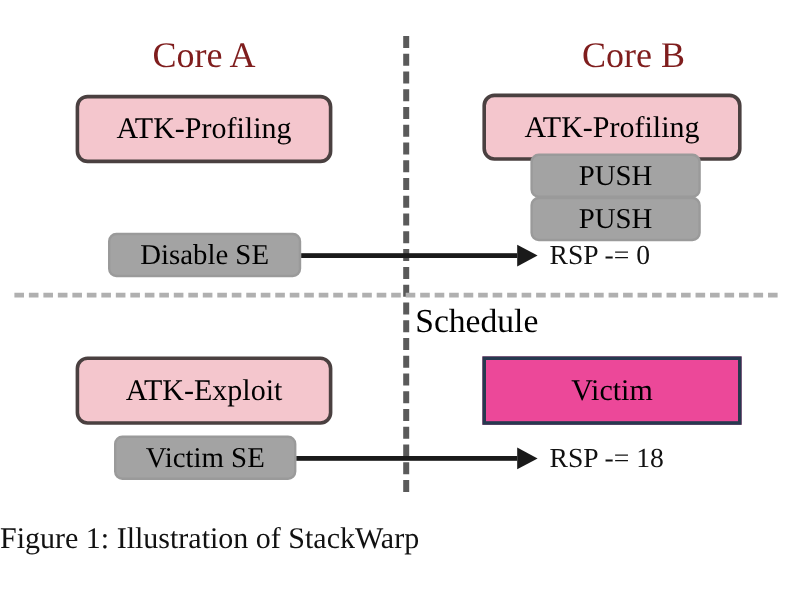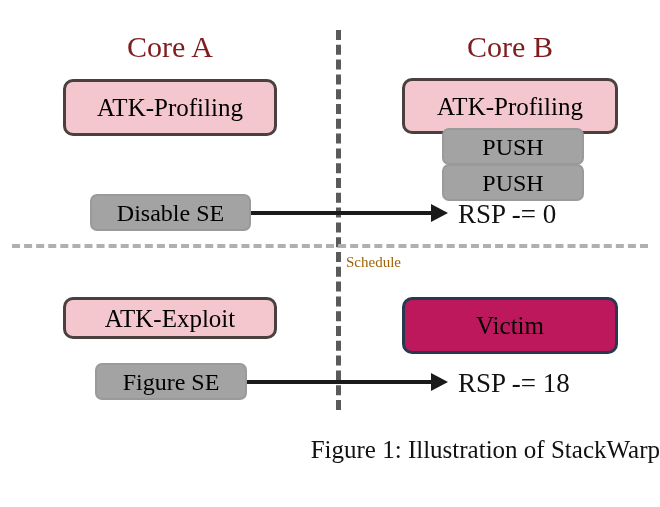--- a/index.html
+++ b/index.html
@@ -26,21 +26,21 @@
   
   .col-header {
     position: absolute;
     font-size: 30px;
     line-height: 1;
     text-align: center;
     white-space: nowrap;
     color: #7f1d1d;
   }
   #core-a-header { left: 63px;  top: 32px; width: 214px; }
-  #core-b-header { left: 402px; top: 32px; width: 216px; text-align: center; }
+  #core-b-header { left: 420px; top: 32px; width: 216px; text-align: center; }
 
   
   #vertical-divider {
     position: absolute;
     left: 336px;
     top: 30px;
     width: 0;
     height: 380px;
     border-left: 5px dashed #5a5a5a;
   }
@@ -50,66 +50,66 @@
     top: 244px;
     width: 636px;
     height: 0;
     border-top: 4px dashed #b0b0b0;
   }
 
   #schedule-label {
     position: absolute;
     left: 346px;
     top: 255px;
-    font-size: 15px;
-    line-height: 1;
-    white-space: nowrap;
-    color: #a16207;
+    font-size: 28px;
+    line-height: 1;
+    white-space: nowrap;
+    color: #000000;
   }
 
   
   .box {
     position: absolute;
     box-sizing: border-box;
     display: flex;
     align-items: center;
     justify-content: center;
     text-align: center;
     white-space: nowrap;
     line-height: 1;
   }
   .box-pink {
     background: #f4c6cd;
     border: 3px solid #4a4040;
     border-radius: 10px;
     font-size: 25px;
   }
   .box-blue {
-    background: #be185d;
+    background: #ec4899;
     border: 3px solid #26394f;
-    border-radius: 10px;
+    border-radius: 0;
     font-size: 25px;
   }
   .box-gray {
     background: #a3a3a3;
     border: 2px solid #9a9a9a;
     border-radius: 7px;
     font-size: 24px;
   }
 
   
   #atk-profiling-a { left: 63px;  top: 79px;  width: 214px; height: 57px; }
   
   #atk-profiling-b { left: 402px; top: 78px;  width: 216px; height: 56px; }
   #push-box-1      { left: 442px; top: 128px; width: 142px; height: 37px; z-index: 3; }
   #push-box-2      { left: 442px; top: 164px; width: 142px; height: 37px; z-index: 3; }
   
   #disable-se-box  { left: 90px;  top: 194px; width: 161px; height: 37px; }
   
-  #atk-exploit     { left: 63px;  top: 297px; width: 214px; height: 42px; }
+  #atk-exploit     { left: 63px;  top: 297px; width: 214px; height: 57px; }
   #enable-se-box   { left: 95px;  top: 363px; width: 152px; height: 37px; }
   
   #victim-box      { left: 402px; top: 297px; width: 216px; height: 57px; }
 
   
   .arrow-row {
     position: absolute;
     height: 4px;
   }
   .arrow-line {
@@ -131,36 +131,36 @@
   #arrow-top    { left: 251px; top: 211px; width: 197px; }
   #arrow-top .arrow-line { width: 180px; }
   #arrow-top .arrow-head { left: 180px; }
   #arrow-bottom { left: 247px; top: 380px; width: 201px; }
   #arrow-bottom .arrow-line { width: 184px; }
   #arrow-bottom .arrow-head { left: 184px; }
 
   
   .rsp-label {
     position: absolute;
-    font-size: 27px;
+    font-size: 23px;
     line-height: 1;
     white-space: nowrap;
     color: #111;
     text-align: center;
   }
   #rsp-top    { left: 458px; top: 201px; }
   #rsp-bottom { left: 458px; top: 370px; }
 
   
   #figure-caption {
     position: absolute;
     left: 0;
     top: 436px;
     width: 660px;
-    text-align: right;
+    text-align: left;
     font-size: 25px;
     line-height: 1.1;
     color: #111;
   }
 </style>
 </head>
 <body>
 
 <div id="figure-root">
 
@@ -184,21 +184,21 @@
     <div class="arrow-line"></div>
     <div class="arrow-head"></div>
   </div>
 
   <div class="rsp-label" id="rsp-top">RSP -= 0</div>
 
   <div class="box box-pink" id="atk-exploit">ATK-Exploit</div>
 
   <div class="box box-blue" id="victim-box">Victim</div>
 
-  <div class="box box-gray" id="enable-se-box">Figure SE</div>
+  <div class="box box-gray" id="enable-se-box">Victim SE</div>
 
   <div class="arrow-row" id="arrow-bottom">
     <div class="arrow-line"></div>
     <div class="arrow-head"></div>
   </div>
 
   <div class="rsp-label" id="rsp-bottom">RSP -= 18</div>
 
   <div id="figure-caption">Figure 1: Illustration of StackWarp</div>
 

